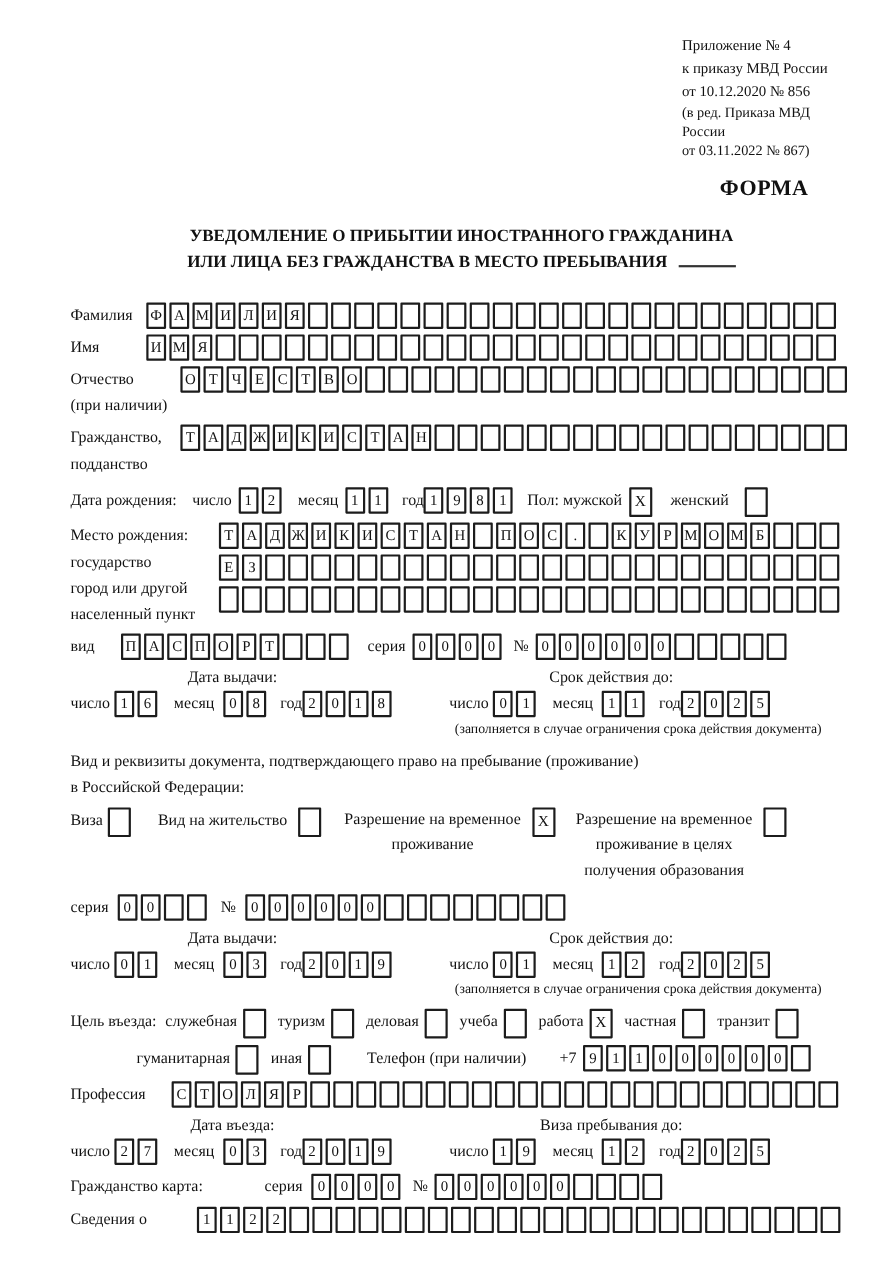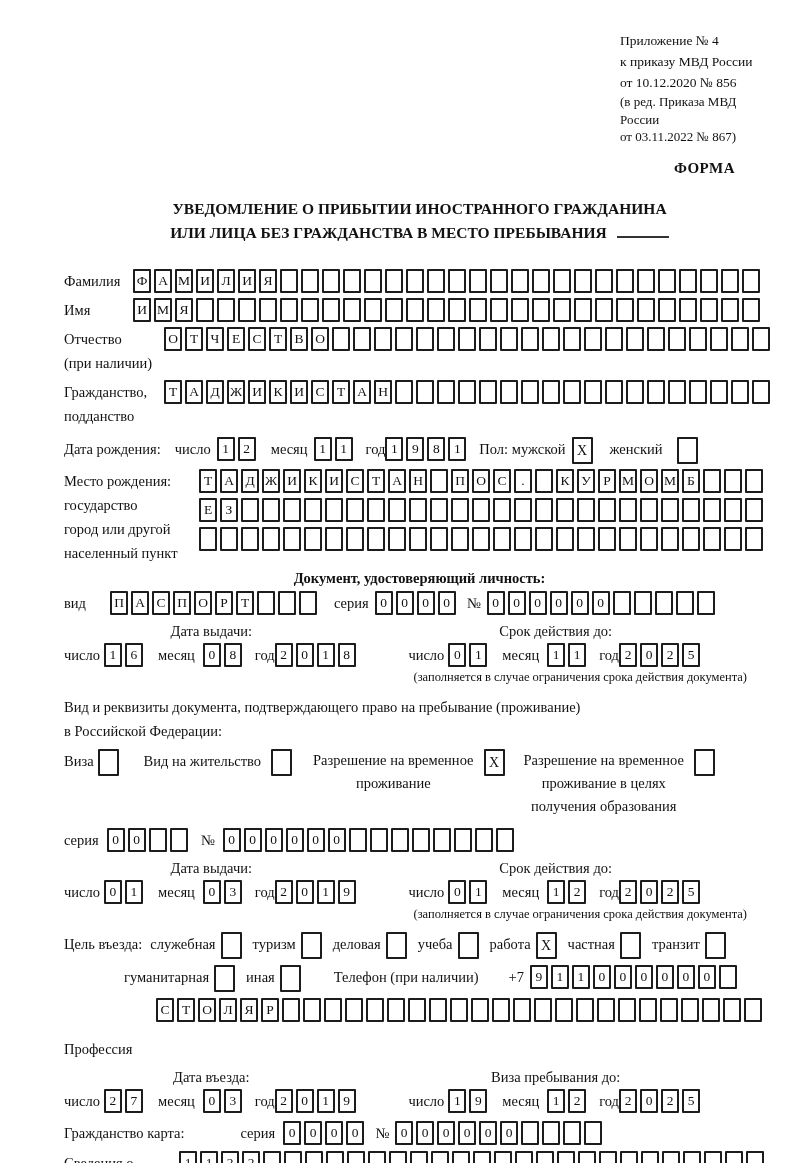--- a/index.html
+++ b/index.html
@@ -4,41 +4,41 @@
 <style>
   html,body{margin:0;padding:0;}
   body{
     width:800px;height:1163px;overflow:hidden;background:#ffffff;color:#111;
     font-family:"Liberation Serif","DejaVu Serif",serif;
   }
   .page{position:relative;width:800px;height:1163px;box-sizing:border-box;padding:30px 25px 0 64px;}
   
   .hdr{margin-left:556px;font-size:13.5px;line-height:21px;}
   .hdr .small{font-size:13px;line-height:17.5px;}
-  .forma{margin:14px 40px 0 0;text-align:right;font-weight:bold;font-size:15px;letter-spacing:.5px;}
+  .forma{margin:14px 40px 0 0;text-align:right;font-weight:bold;font-size:20px;letter-spacing:.5px;}
   
   .title{margin-top:20px;text-align:center;font-weight:bold;font-size:15.5px;line-height:24px;}
   .title-underline{display:inline-block;width:52px;border-bottom:2px solid #333;margin-left:10px;vertical-align:baseline;}
   .sec1{margin-top:24px;font-weight:bold;font-size:14.3px;}
   .form{margin-top:24px;font-size:14.5px;}
   
   .boxes{display:inline-flex;white-space:nowrap;}
   .box{
     display:inline-block;box-sizing:border-box;flex:none;
     width:18px;height:24px;border:2px solid #1c1c1c;border-radius:1px;margin-right:3px;
     font-size:13.5px;line-height:20px;text-align:center;background:#fff;
   }
   .cb .box{width:21px;height:27px;line-height:23px;font-size:14px;}
   
   .row{display:flex;align-items:flex-start;margin-bottom:5px;}
   .rlabel{flex:none;line-height:24px;}
   .w-name{width:69px;}
   .w-two{width:100px;}
   .w-bp{width:135px;}
-  .w-prof{width:92px;margin-top:39px;}
+  .w-prof{width:92px;}
   .w-rep{width:115px;}
   .stack div{line-height:24px;}
   .ml6{margin-left:6px;}.ml8{margin-left:8px;}.ml10{margin-left:10px;}.ml12{margin-left:12px;}
   .ml14{margin-left:14px;}.ml16{margin-left:16px;}.ml30{margin-left:30px;}.ml56{margin-left:56px;}
   .mr4{margin-right:4px;}.mr6{margin-right:6px;}.mr8{margin-right:8px;}
   .inline-lbl{line-height:24px;flex:none;}
   
   .dates-row{display:flex;justify-content:space-between;padding-right:72px;margin-bottom:2px;}
   .dg-label{text-align:center;margin-bottom:3px;line-height:17px;}
   .dg-line{display:flex;align-items:flex-start;}
@@ -348,21 +348,20 @@
             <span class="box"></span>
             <span class="box"></span>
             <span class="box"></span>
             <span class="box"></span>
             <span class="box"></span>
             <span class="box"></span>
           </div>
       </div>
     </div>
 
-    <div style="text-align:center;font-weight:bold;margin:2px 0 4px 0;">Документ, удостоверяющий личность:</div>
 
     <div class="row">
       <span class="inline-lbl mr8" style="width:38px;">вид</span>
       <span class="boxes">
           <span class="box">П</span>
           <span class="box">А</span>
           <span class="box">С</span>
           <span class="box">П</span>
           <span class="box">О</span>
           <span class="box">Р</span>

